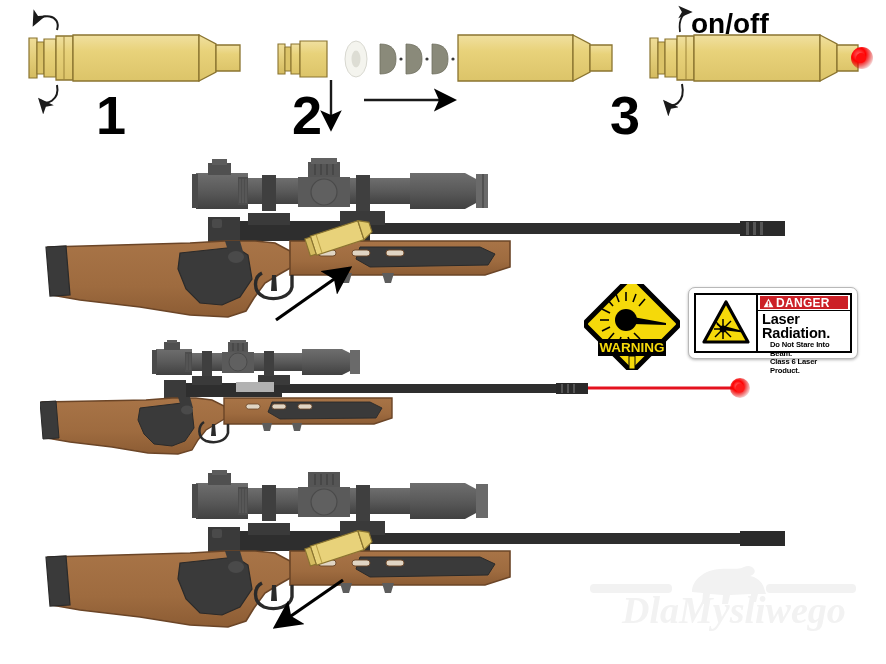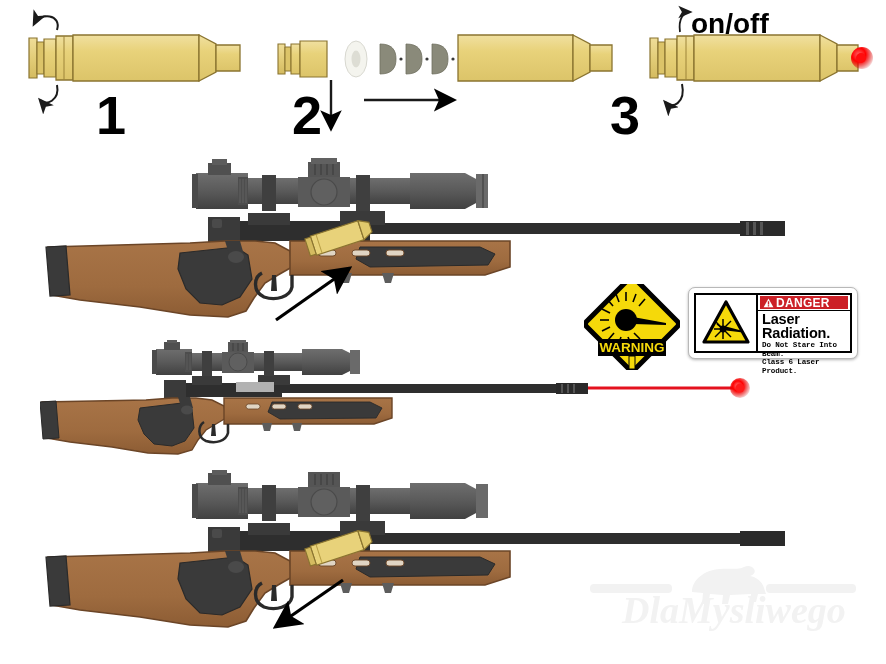--- a/index.html
+++ b/index.html
@@ -105,27 +105,28 @@
   }
   .danger-title {
     font-family: "Liberation Sans", sans-serif;
     font-weight: 700;
     font-size: 14.5px;
     line-height: 0.98;
     color: #000000;
     letter-spacing: -0.2px;
   }
   .danger-sub {
-    font-family: Liberation Mono, monospace;
+    font-family: Liberation Sans, sans-serif;
     font-weight: 700;
     font-size: 7.6px;
     line-height: 1.12;
     color: #000000;
     margin-top: 1px;
     letter-spacing: -0.15px;
+    margin-left: 8px;
   }
 
   
   .watermark {
     position: absolute;
     font-family: "Liberation Serif", serif;
     font-style: italic;
     font-weight: 700;
     font-size: 38px;
     color: #f2f2f2;

